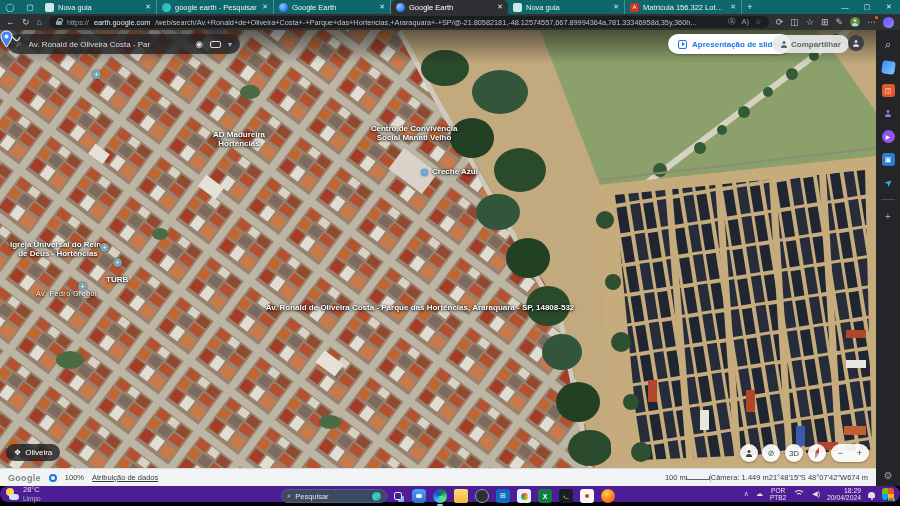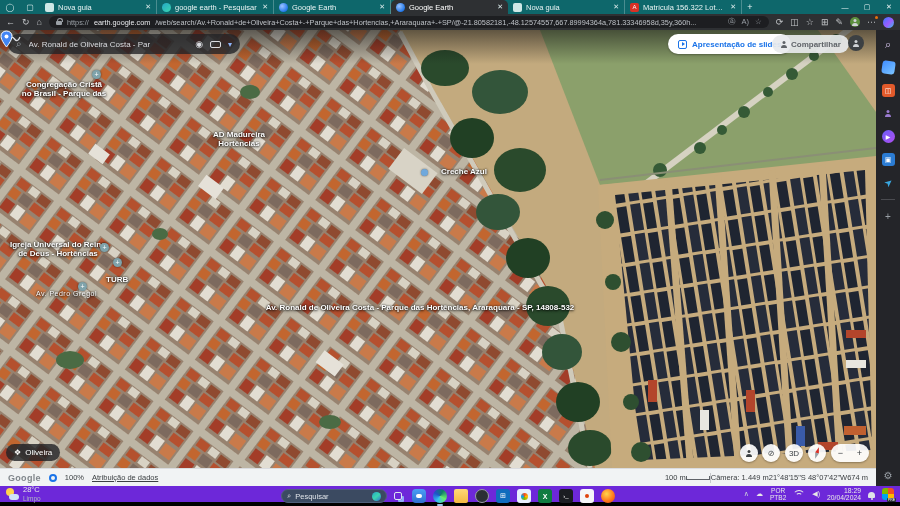--- a/index.html
+++ b/index.html
@@ -90,21 +90,21 @@
   
   .statusbar { position:absolute; left:0; top:468px; width:876px; height:18px; background:#f1f3f4; display:flex; align-items:center; font-size:7.5px; color:#3c4043; padding:0 8px; gap:8px; border-top:1px solid #dadce0; }
   .glogo { color:#80868b; font-size:9px; font-weight:bold; letter-spacing:.3px; }
   .zoomring { width:8px; height:8px; border:2px solid #1a73e8; border-radius:50%; }
   .attr { text-decoration:underline; color:#3c4043; }
   .sb-right { margin-left:auto; display:flex; align-items:center; }
   .scalebar { width:24px; height:4px; border-left:1px solid #5f6368; border-right:1px solid #5f6368; border-bottom:1px solid #5f6368; }
   .sb-divider { width:1px; height:10px; background:#c6c9cc; }
 
   
-  .taskbar { position:absolute; left:0; top:486px; width:900px; height:16px; background:#6d28d9; display:flex; align-items:center; color:#e8e8e8; }
+  .taskbar { position:absolute; left:0; top:486px; width:900px; height:16px; background:#4c1d95; display:flex; align-items:center; color:#e8e8e8;border-radius:9px; }
   .weather { display:flex; align-items:center; gap:4px; padding:0 6px; }
   .w-icon { width:13px; height:13px; position:relative; }
   .w-icon .sun { position:absolute; left:0; top:1px; width:8px; height:8px; border-radius:50%; background:#ffd54d; }
   .w-icon .cld { position:absolute; right:0; bottom:0; width:10px; height:6px; border-radius:4px; background:#cfe3f7; }
   .w-txt { display:flex; flex-direction:column; line-height:1.1; }
   .w-temp { font-size:7.5px; }
   .w-cond { font-size:6.5px; color:#aeb7c2; }
   .tb-center { position:absolute; left:281px; top:3px; display:flex; align-items:center; gap:7px; }
   .tb-search { width:106px; height:14px; border-radius:7px; background:#3b4a61; border:1px solid #50607a; display:flex; align-items:center; gap:4px; padding:0 5px; font-size:7.5px; color:#dfe3e8; }
   .tb-search .bing { margin-left:auto; width:9px; height:9px; border-radius:50%; background:linear-gradient(140deg,#25a7c6,#3bd6b1,#2f6fd0); }
@@ -317,31 +317,31 @@
     <span>Apresentação de slides</span>
   </div>
   <div class="share-btn">
     <span class="person" style="color:#5f6368"></span>
     <span>Compartilhar</span>
   </div>
   <div class="e-avatar">
       <span class="person"></span>
     </div>
 
-  <div class="mlabel" style="left:8px; top:50px; width:112px;">
-    <div>Congregação Cristã</div>
-      <div>no Brasil - Parque das</div>
-  </div>
   <span class="church" style="left:92px; top:40px;">+</span>
   <div class="mlabel" style="left:197px; top:100px; width:84px;">
     <div>AD Madureira</div>
       <div>Hortências</div>
   </div>
+  <div class="mlabel" style="left:352px; top:94px; width:124px;">
+    <div>Centro de Convivência</div>
+      <div>Social Manati Velho</div>
+  </div>
   <span class="poi" style="left:421px; top:139px;"></span>
-  <div class="mlabel" style="left:432px; top:137px;margin-left:9px;">Creche Azul</div>
+  <div class="mlabel" style="left:432px; top:137px;">Creche Azul</div>
   <div class="mlabel" style="left:2px; top:210px; width:112px;">
     <div>Igreja Universal do Reino</div>
       <div>de Deus - Hortências</div>
   </div>
   <span class="church" style="left:100px; top:213px;">+</span>
   <span class="church" style="left:113px; top:228px;">+</span>
   <span class="church" style="left:78px; top:252px;">+</span>
   <div class="mlabel" style="left:106px; top:245px;">TURB</div>
   <div class="mlabel mstreet" style="left:36px; top:260px;">Av. Pedro Gregol</div>
   <div class="mlabel" style="left:260px; top:273px; width:320px;">Av. Ronald de Oliveira Costa - Parque das Hortências, Araraquara - SP, 14808-532</div>

